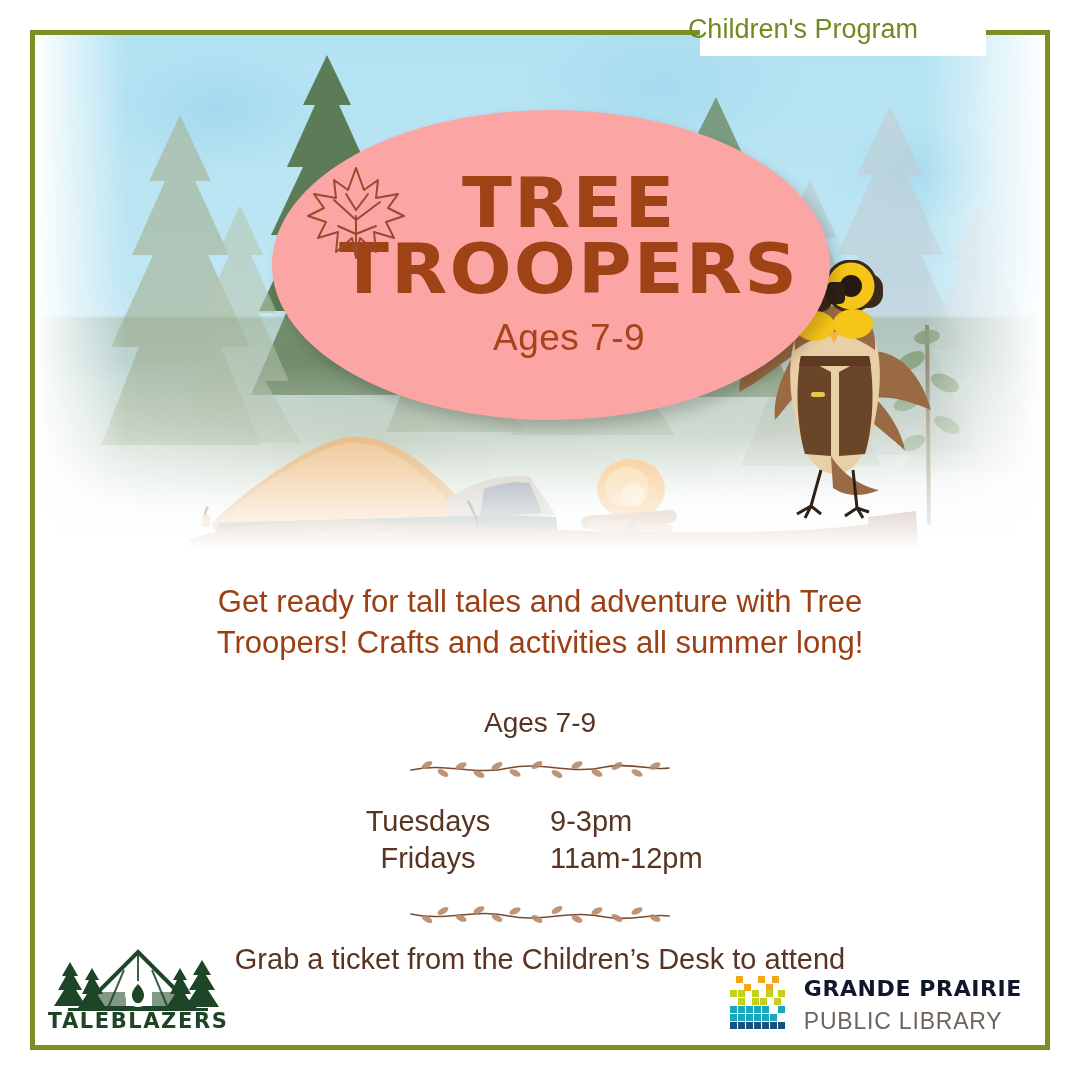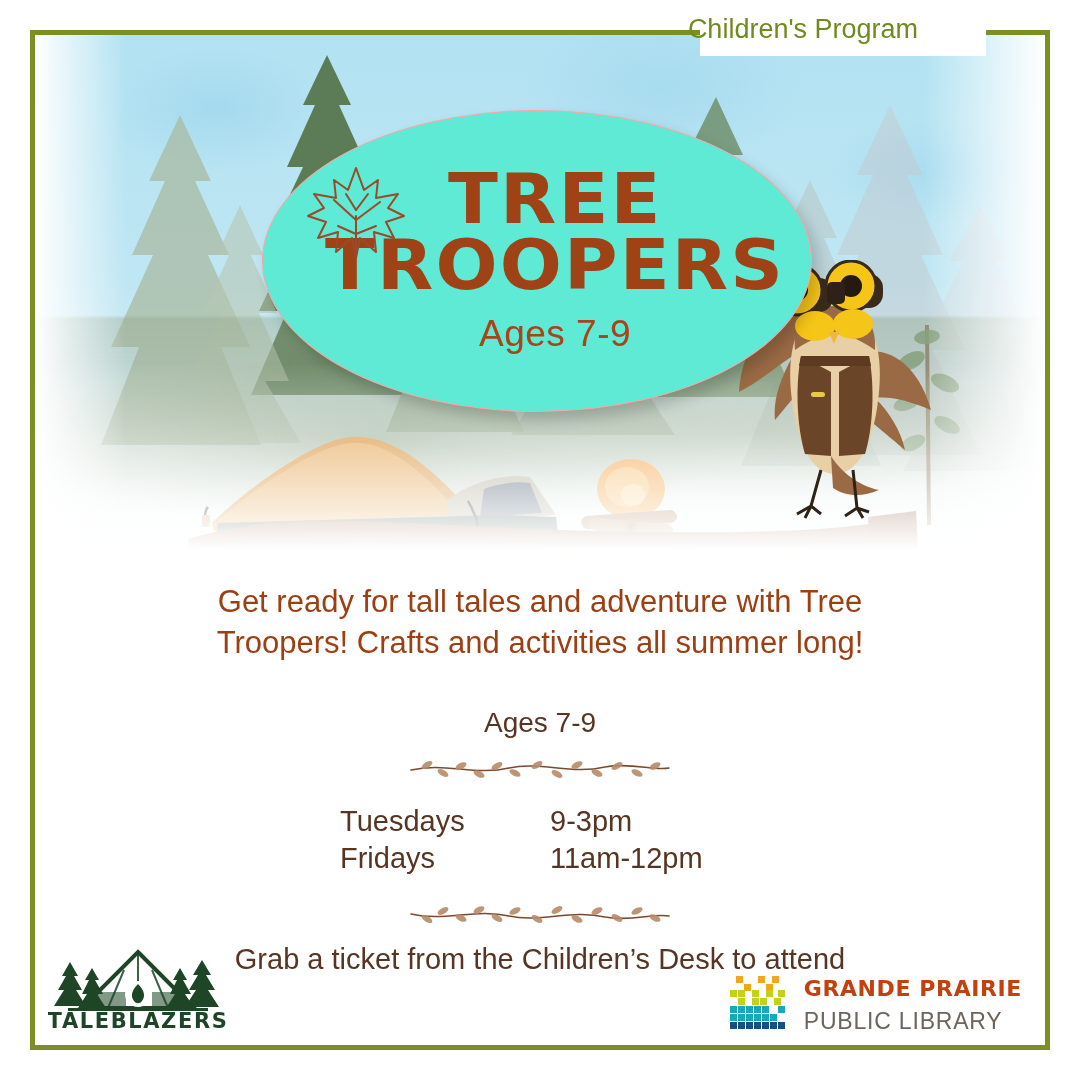--- a/index.html
+++ b/index.html
@@ -81,24 +81,24 @@
       linear-gradient(rgba(150,168,140,.42), rgba(185,198,175,.18) 70%, rgba(255,255,255,0));
     filter:blur(1px);
   }
 
   .tree{position:absolute;bottom:0;}
   .tree svg{display:block;}
 
   
   .oval{
     position:absolute;
-    left:262px;top:110px;
+    left:272px;top:110px;
     width:548px;height:300px;
-    background:#5eead4;
-    border:1px solid #fca5a5;
+    background:#fca5a5;
+    border:5px solid #fca5a5;
     border-radius:50%;
     z-index:4;
     box-shadow:6px 8px 14px rgba(0,0,0,.18);
   }
   .oval-inner{
     position:absolute;inset:0;
     display:flex;flex-direction:column;
     align-items:center;justify-content:center;
     padding-left:46px;padding-right:10px;
     box-sizing:border-box;
@@ -170,21 +170,21 @@
     width:400px;
     font-size:29px;
     color:#583522;
   }
   .sched-row{
     display:flex;
     justify-content:space-between;
     align-items:baseline;
     line-height:1.28;
   }
-  .sched-day{width:190px;text-align:left;padding-right:14px;box-sizing:border-box;}
+  .sched-day{width:190px;text-align:center;padding-right:14px;box-sizing:border-box;}
   .sched-time{width:210px;text-align:left;padding-left:20px;box-sizing:border-box;}
   .ticket{
     margin-top:16px;
     font-size:29px;
     color:#583522;
   }
 
   
   .taleblazers{
     position:absolute;
@@ -196,21 +196,21 @@
     position:absolute;
     right:58px;bottom:42px;
     height:66px;
     display:flex;align-items:center;gap:14px;
     z-index:6;
   }
   .gppl-mark{width:62px;height:58px;}
   .gppl-words{display:flex;flex-direction:column;line-height:1;}
   .gppl-1{
     font-family:"DejaVu Sans",sans-serif;
-    font-size:22px;font-weight:700;color:#c2410c;letter-spacing:.6px;
+    font-size:22px;font-weight:700;color:#0f172a;letter-spacing:.6px;
   }
   .gppl-2{
     font-size:23px;font-weight:400;color:#6d645c;letter-spacing:.8px;margin-top:10px;
   }
 </style>
 </head>
 <body>
 
 <div class="poster">
 

